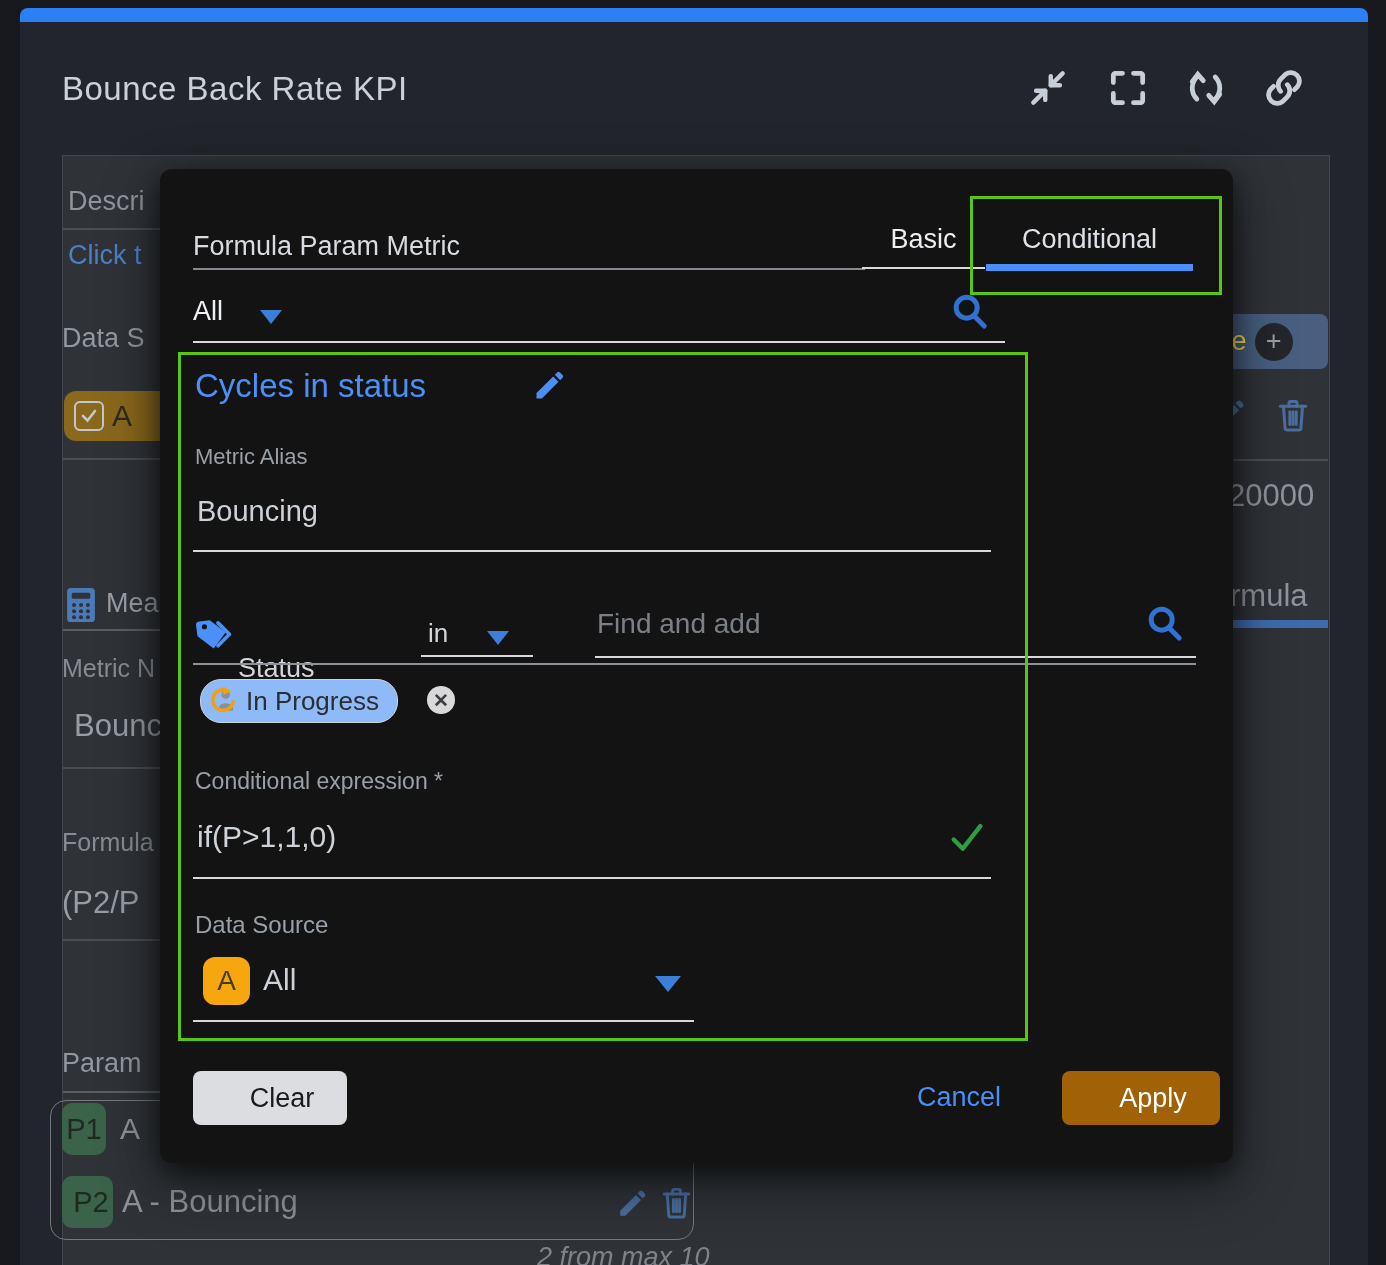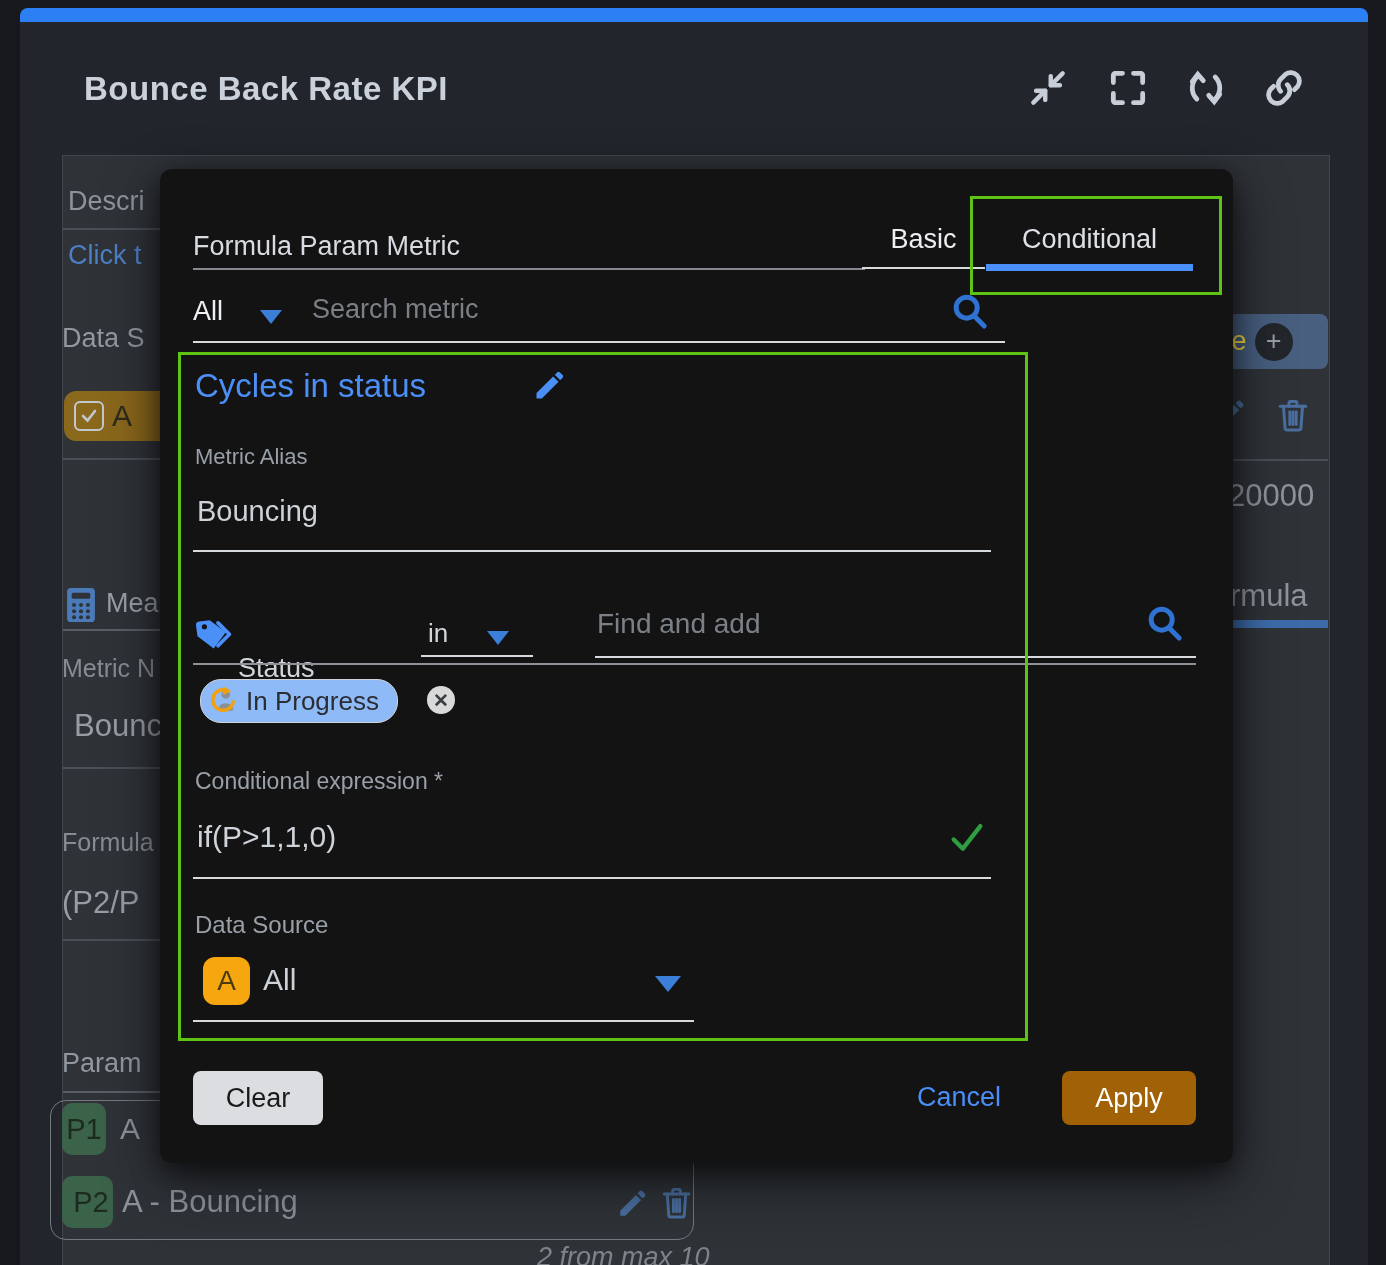--- a/index.html
+++ b/index.html
@@ -2,21 +2,21 @@
 <html><head>
 <meta charset="utf-8">
 <style>
   html,body{margin:0;padding:0;background:#101216;}
   .screen{position:relative;width:1386px;height:1265px;background:#16181d;overflow:hidden;
           font-family:"Liberation Sans",sans-serif;-webkit-font-smoothing:antialiased;}
   .abs{position:absolute;}
   
   .app-panel{left:20px;top:8px;width:1348px;height:1257px;background:#22262c;border-radius:8px 8px 0 0;}
   .top-bar{left:20px;top:8px;width:1348px;height:14px;background:#2c80f4;border-radius:8px 8px 0 0;}
-  .app-title{left:62px;top:70px;font-size:33px;font-weight:bold;color:#cbd1da;letter-spacing:.5px;margin-left:22px;}
+  .app-title{left:62px;top:70px;font-size:33px;font-weight:normal;color:#cbd1da;letter-spacing:.5px;}
   .tool-icon{width:44px;height:44px;top:66px;cursor:pointer;}
   
   .card{left:62px;top:155px;width:1266px;height:1110px;background:#2f3338;border:1px solid #42474e;border-bottom:none;}
   .bg-label{color:#8f949c;font-size:27px;}
   .bg-label-sm{color:#878c94;font-size:25px;}
   .bg-value{color:#979da5;font-size:31px;}
   .bg-heading{color:#9298a0;font-size:27px;}
   .hline{position:absolute;height:2px;background:#4a4f56;}
   .olive-chip{left:64px;top:391px;width:104px;height:50px;background:#8a681c;border-radius:12px;display:flex;align-items:center;padding-left:10px;gap:8px;}
   .olive-a{color:#2e2a1c;font-size:30px;}
@@ -41,21 +41,21 @@
   .tri{width:0;height:0;border-left:11px solid transparent;border-right:11px solid transparent;border-top:14px solid #3c7fd8;}
   .metric-name{left:35px;top:198px;font-size:33px;color:#4c8ff7;}
   .m-label{color:#9aa0a8;}
   .chip{left:40px;top:510px;height:42px;border-radius:21px;background:#8fbaf8;border:1px solid #cfd4da;
         display:flex;align-items:center;gap:9px;padding:0 18px 0 6px;}
   .chip-txt{color:#2a2d32;font-size:26px;}
   .chip-x{left:267px;top:517px;width:28px;height:28px;border-radius:50%;background:#d9d9d9;color:#3a3d41;
           font-size:19px;font-weight:bold;display:flex;align-items:center;justify-content:center;cursor:pointer;}
   .ds-badge{left:43px;top:788px;width:47px;height:48px;border-radius:12px;background:#f6a60e;color:#4a3b10;
             font-size:28px;display:flex;align-items:center;justify-content:center;}
-  .btn{position:absolute;height:54px;border-radius:8px;font-size:27px;display:flex;align-items:center;justify-content:center;cursor:pointer;}
+  .btn{position:absolute;height:54px;border-radius:8px;font-size:27px;display:flex;align-items:center;justify-content:center;cursor:pointer;padding-left:24px;}
   .btn-clear{left:33px;top:902px;width:130px;background:#dcdde0;color:#191a1c;}
   .btn-apply{left:902px;top:902px;width:134px;background:#a16207;color:#ffffff;}
   .link-cancel{left:757px;top:913px;font-size:27px;color:#4b8ef7;cursor:pointer;}
 </style>
 </head>
 <body>
 
 <div class="screen">
 
   <div class="abs app-panel"></div>
@@ -191,21 +191,20 @@
     <div class="abs m-title">Formula Param Metric</div>
     <div class="m-line" style="left:33px;top:99px;width:672px;"></div>
 
     <div class="tab" style="left:702px;width:123px;color:#eceef1;">Basic</div>
     <div class="m-line-lt" style="left:702px;top:98px;width:123px;"></div>
     <div class="tab" style="left:826px;width:207px;color:#dde1e6;">Conditional</div>
     <div class="abs" style="left:826px;top:95px;width:207px;height:7px;background:#4a8ef8;"></div>
 
     <div class="abs" style="left:33px;top:127px;font-size:27px;color:#eef0f3;cursor:pointer;">All</div>
     <div class="abs tri" style="left:100px;top:141px;"></div>
-    <input class="m-input" style="left: 150px; top: 124px; width: 560px; font-size: 27px; color: rgb(213, 217, 222);" placeholder="Search metric">
     <div class="abs" style="left:790px;top:122px;">
       <svg width="40" height="40" viewBox="0 0 24 24" fill="none" stroke="#2f72d2" stroke-width="3">
           <circle cx="10" cy="10" r="6.3"></circle>
           <line x1="15" y1="15.5" x2="20.5" y2="21" stroke-linecap="round"></line>
         </svg>
     </div>
     <div class="m-line-lt" style="left:33px;top:172px;width:812px;"></div>
 
     <div class="abs metric-name">Cycles in status</div>
     <div class="abs" style="left:372px;top:198px;">

